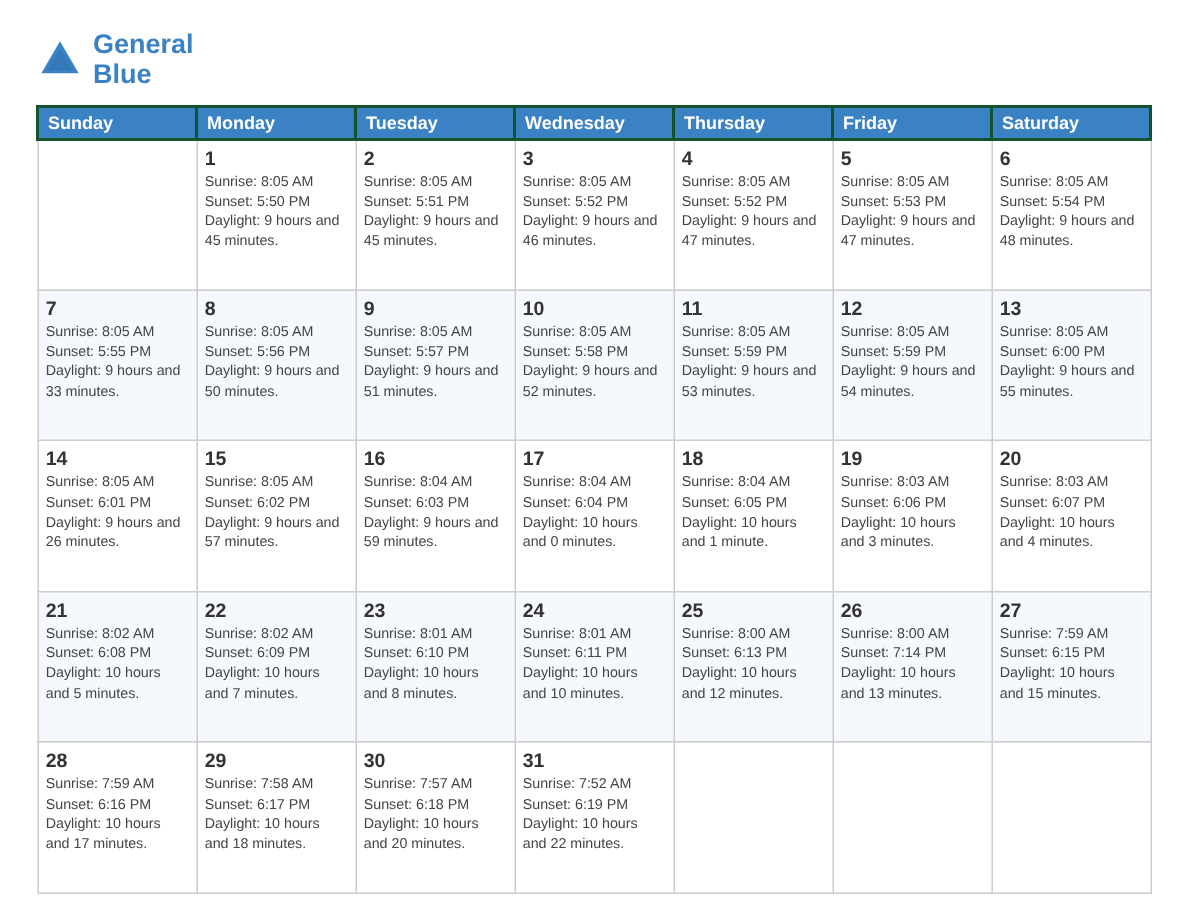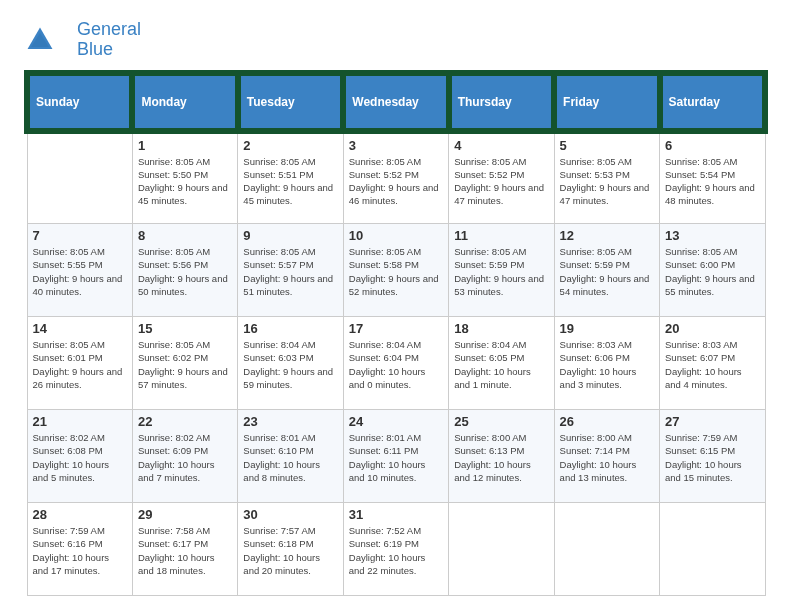--- a/index.html
+++ b/index.html
@@ -23,24 +23,23 @@
       justify-content: space-between;
       margin-bottom: 10px;
     }
     .logo {
       display: flex;
       align-items: center;
       gap: 6px;
     }
     .logo-text {
       font-size: 18px;
-      font-weight: normal;
+      font-weight: bold;
       color: #2c3e50;
       line-height: 1.1;
-      margin-left: 15px;
     }
     .logo-text span {
       color: #3b82c4;
     }
     .logo-icon {
       width: 32px;
       height: 32px;
     }
     .title-area {
       text-align: right;
@@ -60,23 +59,23 @@
       border: 1px solid #ccc;
       border-collapse: collapse;
       width: 100%;
       table-layout: fixed;
     }
     .calendar th {
       background-color: #3b82c4;
       color: white;
       font-size: 12px;
       font-weight: bold;
-      padding: 19px 6px;
+      padding: 3px 6px;
       text-align: left;
-      border: 6px solid #14532d;
+      border: 2px solid #14532d;
     }
     .calendar td {
       border: 1px solid #ccc;
       vertical-align: top;
       padding: 4px 5px;
       font-size: 10px;
       color: #333;
       height: 88px;
     }
     .day-number {
@@ -184,21 +183,21 @@
           <span>Daylight: 9 hours and 48 minutes.</span>
         </div>
       </td>
         </tr>
         <tr>
           <td>
         <span class="day-number">7</span>
         <div class="day-info">
           <span>Sunrise: 8:05 AM</span><br>
           <span>Sunset: 5:55 PM</span><br>
-          <span>Daylight: 9 hours and 40 minutes.</span>
+          <span>Daylight: 9 hours and 33 minutes.</span>
         </div>
       </td>
           <td>
         <span class="day-number">8</span>
         <div class="day-info">
           <span>Sunrise: 8:05 AM</span><br>
           <span>Sunset: 5:56 PM</span><br>
           <span>Daylight: 9 hours and 50 minutes.</span>
         </div>
       </td>

